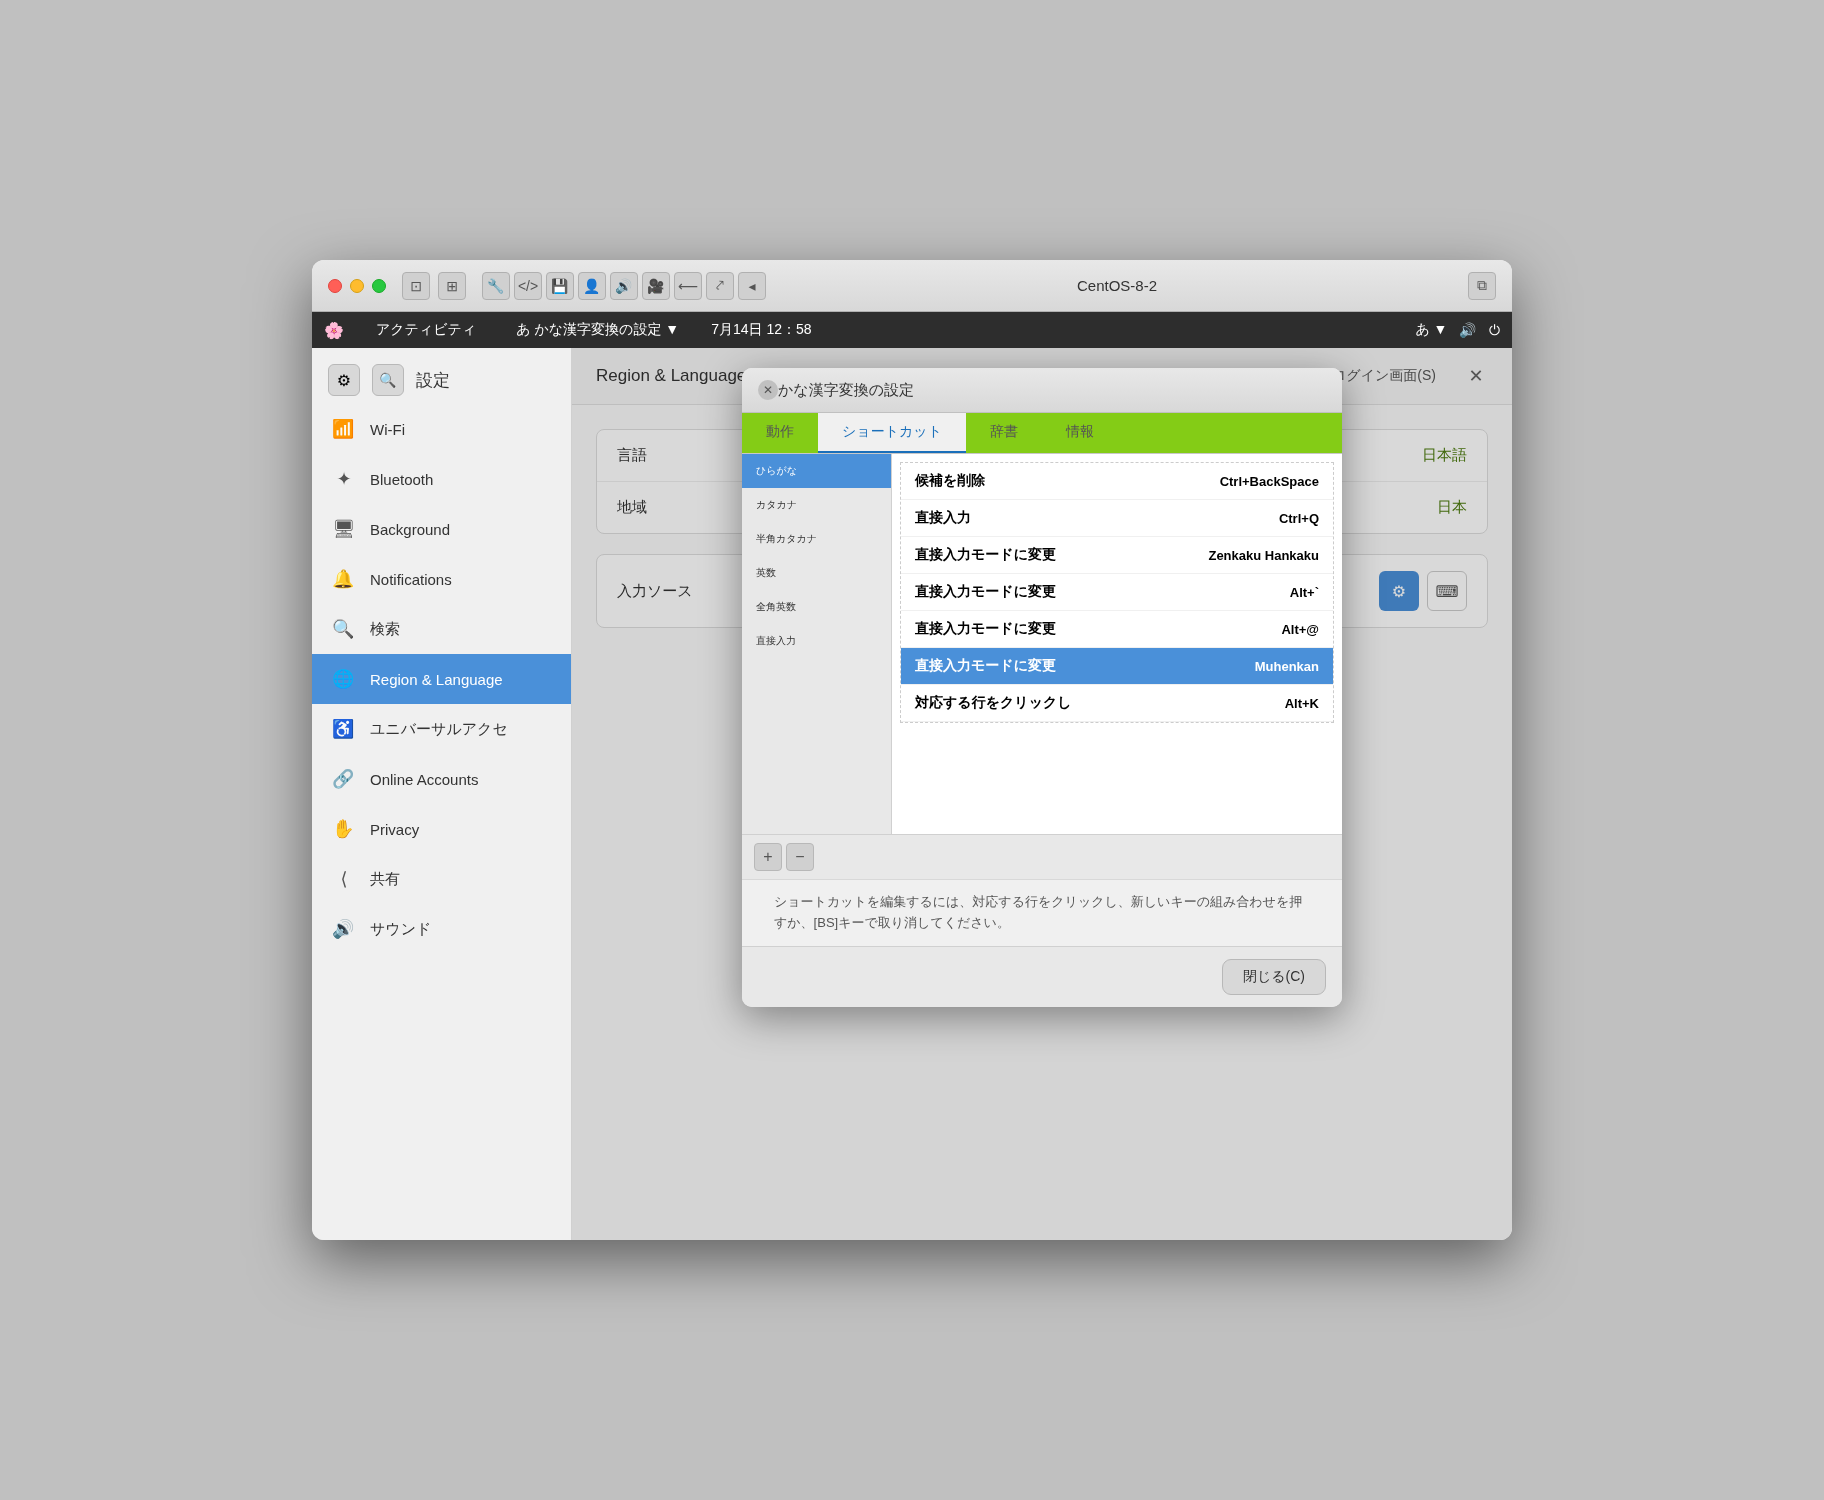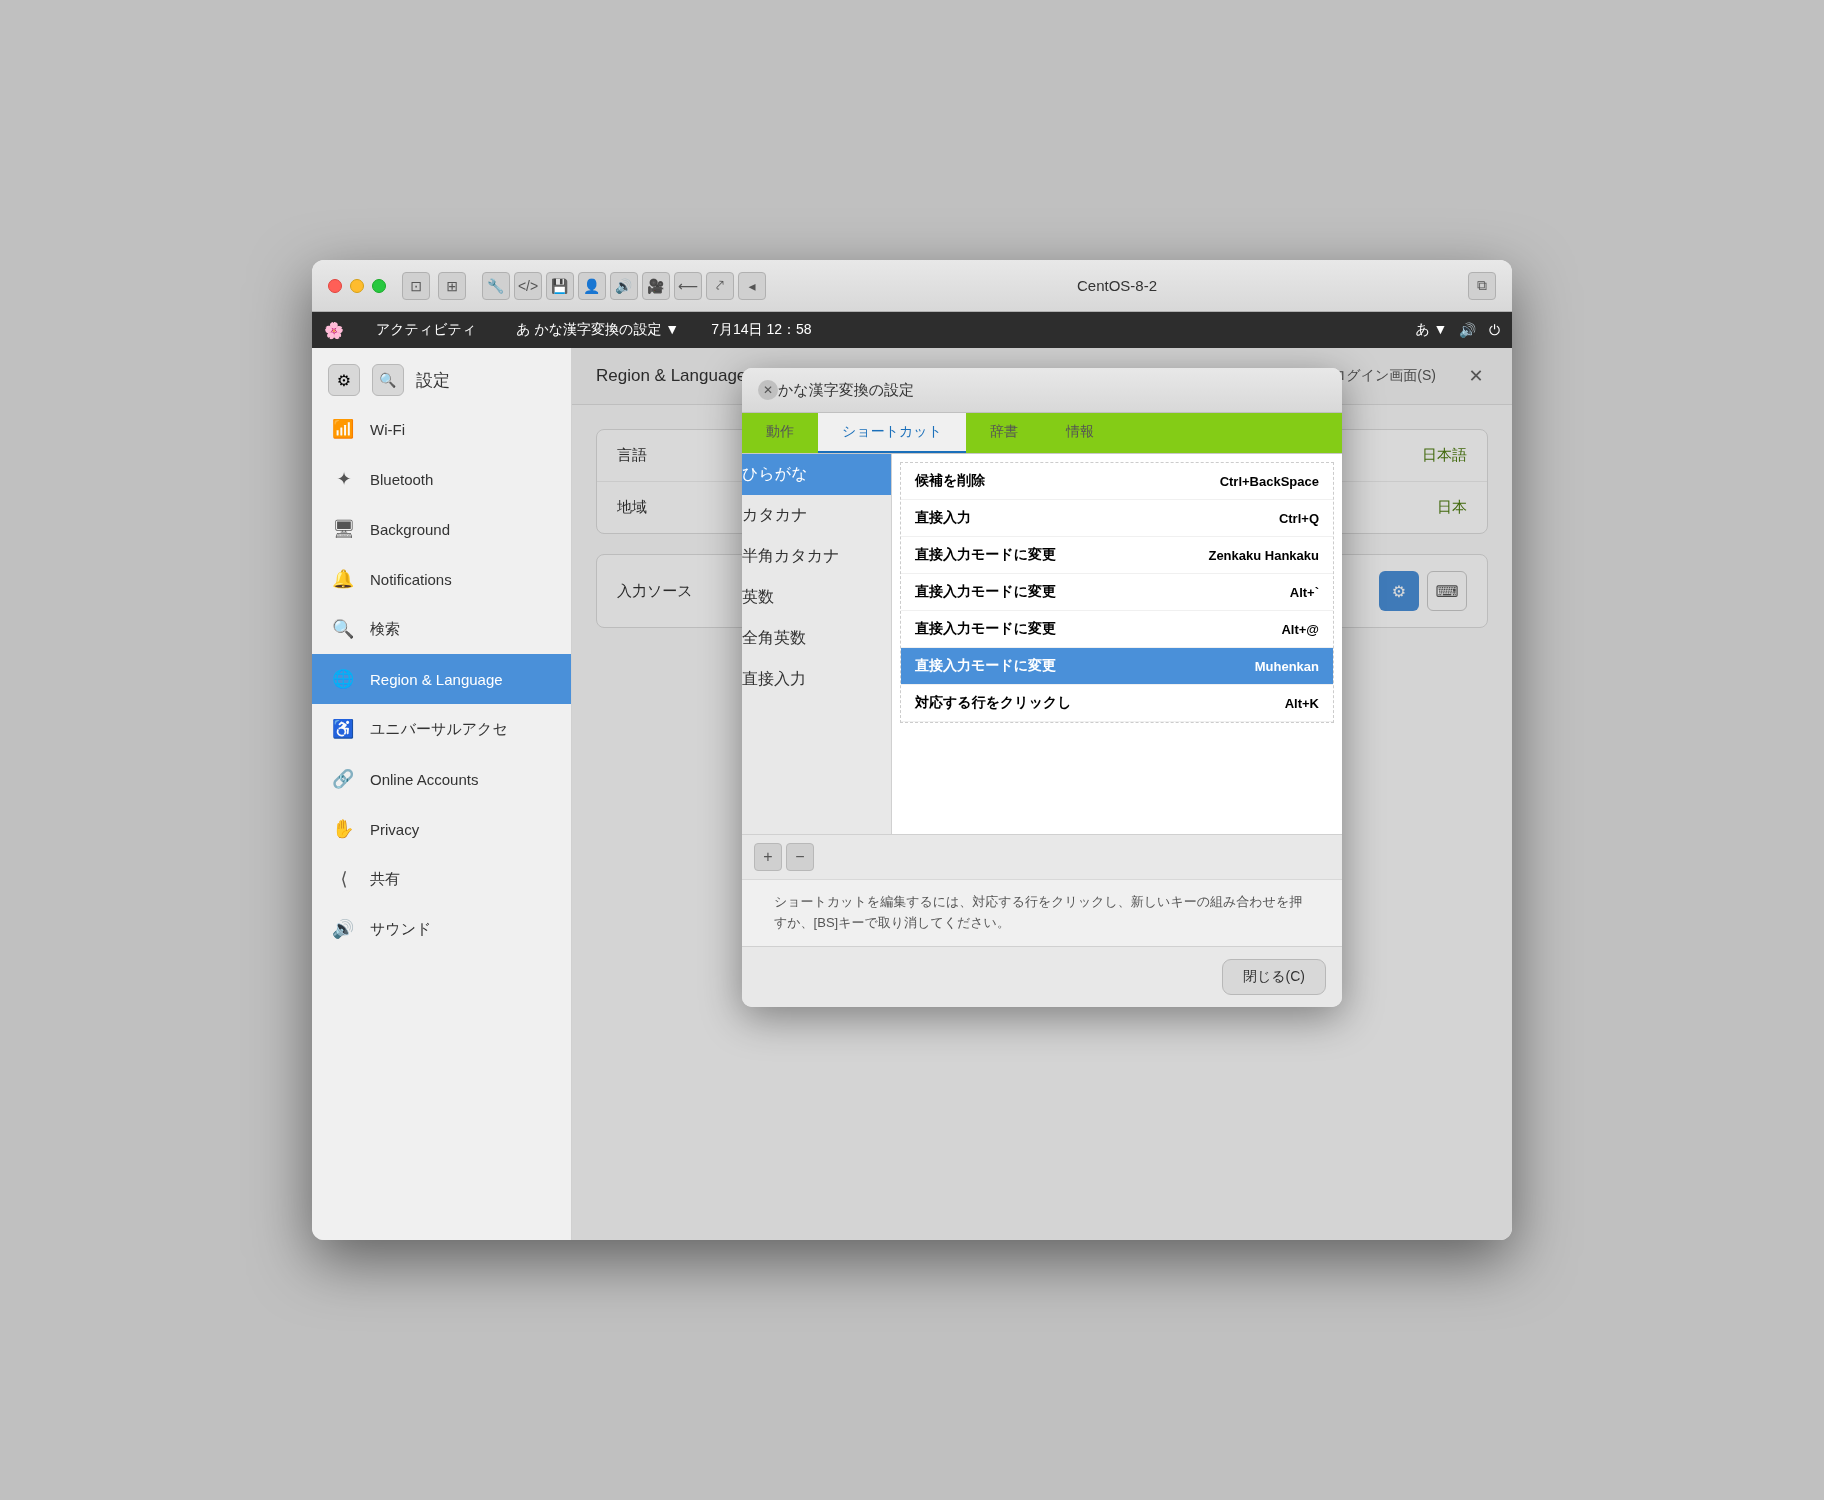--- a/index.html
+++ b/index.html
@@ -391,22 +391,22 @@
     }
 
     .dialog-left-panel {
       width: 150px;
       background: #e8e8e8;
       border-right: 1px solid #d0d0d0;
       overflow-y: auto;
     }
 
     .dialog-left-item {
-      padding: 10px 0;
-      font-size: 16px;
+      padding: 10px 14px;
+      font-size: 10px;
       cursor: pointer;
       color: #333;
     }
 
     .dialog-left-item.active {
       background: #4a90d9;
       color: white;
     }
 
     .dialog-right-panel {

